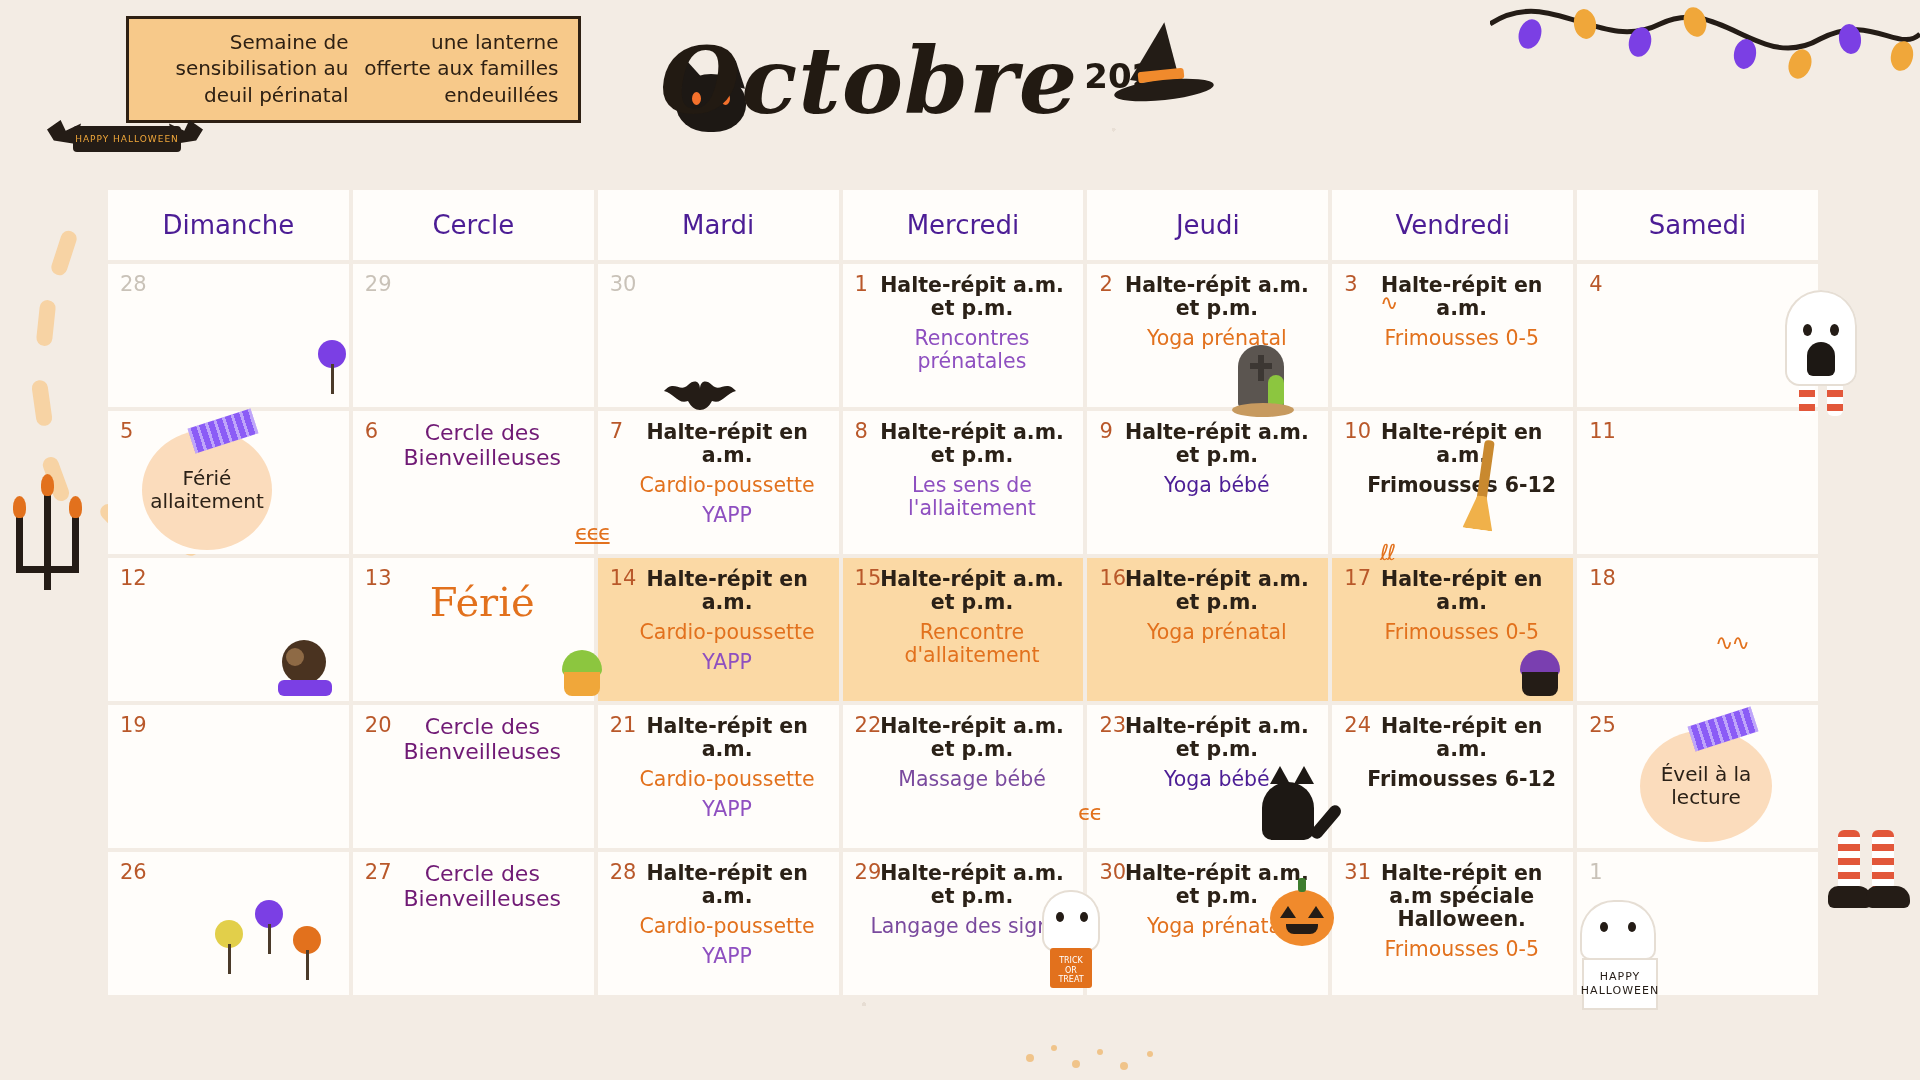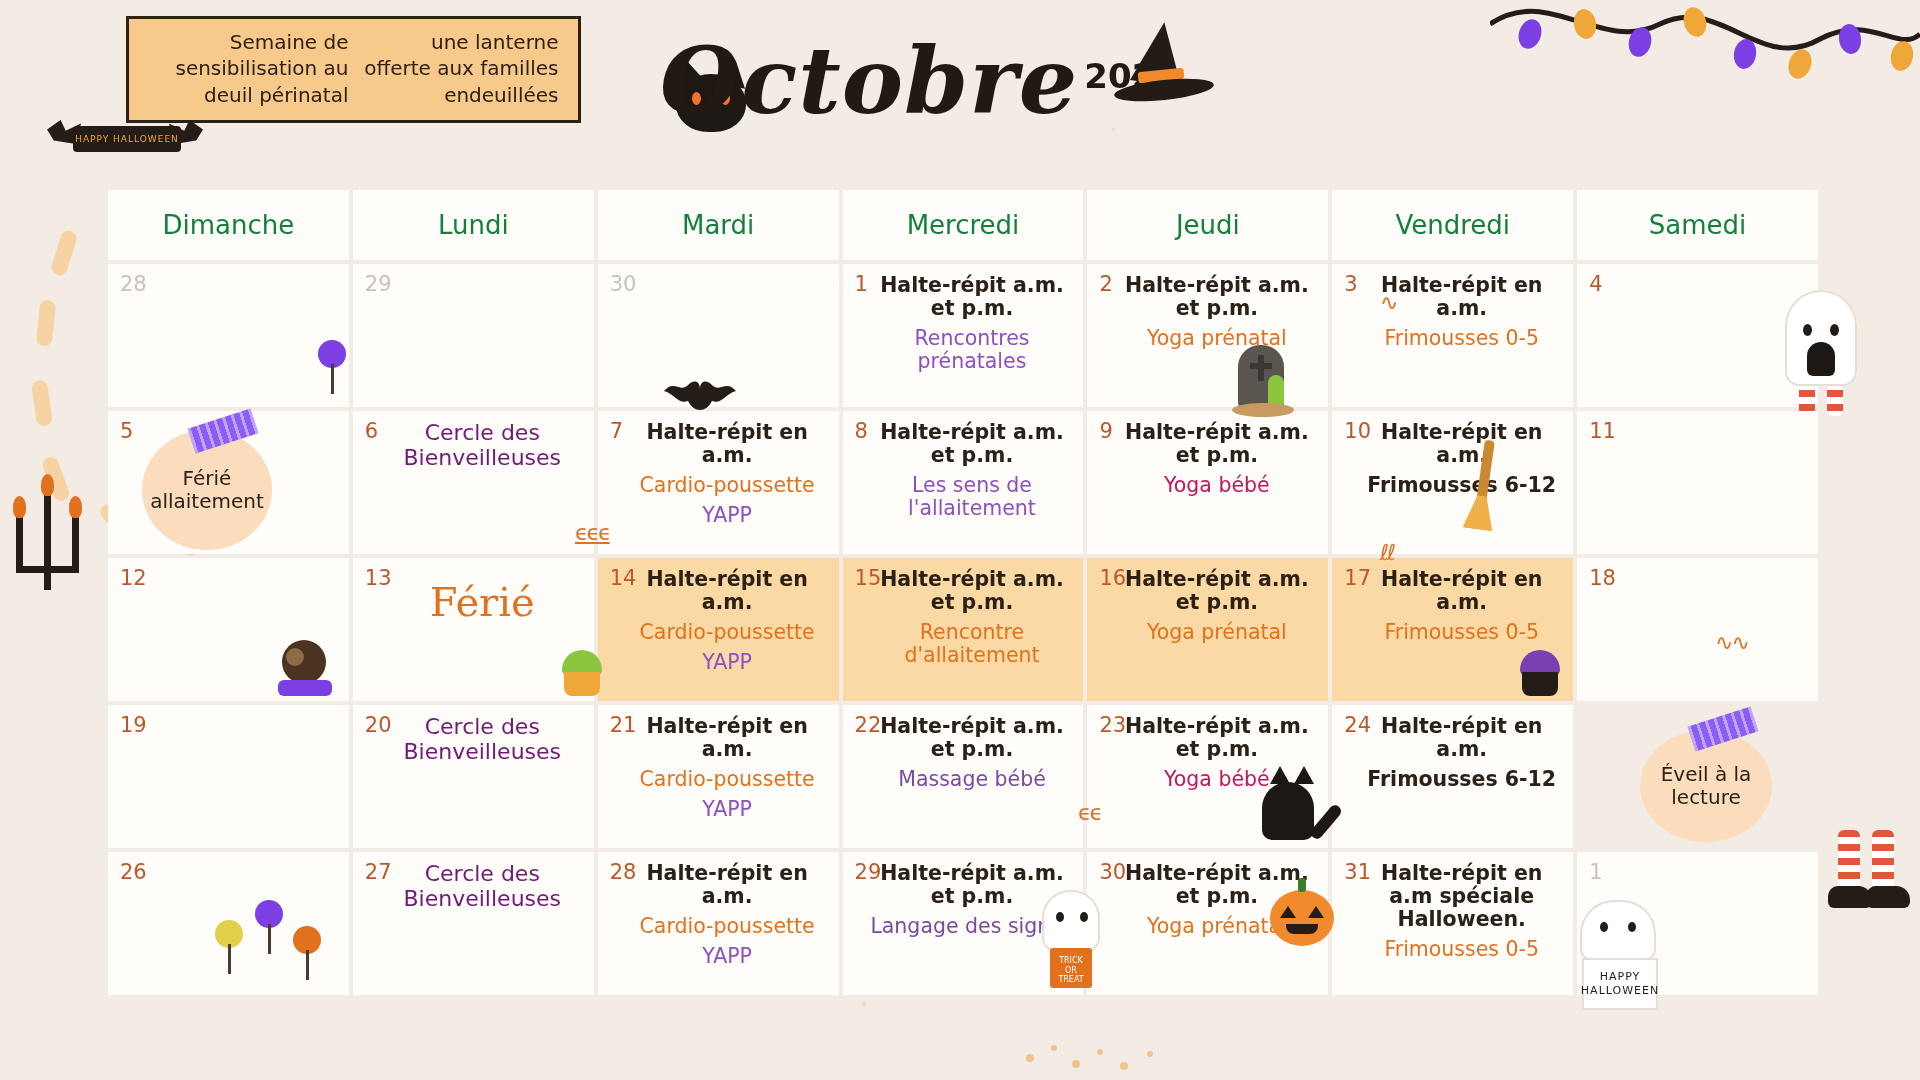--- a/index.html
+++ b/index.html
@@ -153,21 +153,21 @@
     gap: 4px;
     margin-bottom: 4px;
   }
   .dow {
     background: #fffdfa;
     height: 70px;
     display: flex;
     align-items: center;
     justify-content: center;
     font-size: 26px;
-    color: #15803d;
+    color: #4c1d95;
     font-family: "DejaVu Sans", sans-serif;
   }
   .cell {
     background: #fffdfa;
     height: 143px;
     position: relative;
     padding: 8px 6px 12px;
     box-sizing: border-box;
     overflow: hidden;
   }
@@ -188,21 +188,21 @@
   }
   .ev {
     font-size: 20.5px;
     line-height: 1.12;
     margin-bottom: 7px;
   }
   .ev.dark   { color: #2b2117; font-weight: bold; }
   .ev.purple { color: #8e4fc0; }
   .ev.orange { color: #e2711d; }
   .ev.green  { color: #701a75; font-size: 22px; }
-  .ev.blue   { color: #be185d; }
+  .ev.blue   { color: #4c1d95; }
   .ev.plum   { color: #7a4a9e; }
   .ev.ferie {
     color: #e2711d;
     font-size: 40px;
     font-family: "DejaVu Serif", serif;
     margin-top: 14px;
   }
 
   
   .blob {
@@ -358,21 +358,21 @@
   <div class="cand-stick" style="left:64px; top:44px; width:7px; height:56px;"></div>
   <div class="cand-stick" style="left:8px; top:96px; width:63px; height:7px;"></div>
   <div style="position:absolute;left:33px;top:4px;width:13px;height:22px;background:#e2711d;border-radius:50% 50% 40% 40%;"></div>
   <div style="position:absolute;left:5px;top:26px;width:13px;height:22px;background:#e2711d;border-radius:50% 50% 40% 40%;"></div>
   <div style="position:absolute;left:61px;top:26px;width:13px;height:22px;background:#e2711d;border-radius:50% 50% 40% 40%;"></div>
 </div>
 
 <div class="calendar">
   <div class="row" id="weekday-row">
       <div class="dow">Dimanche</div>
-      <div class="dow">Lundi</div>
+      <div class="dow">Cercle</div>
       <div class="dow">Mardi</div>
       <div class="dow">Mercredi</div>
       <div class="dow">Jeudi</div>
       <div class="dow">Vendredi</div>
       <div class="dow">Samedi</div>
     </div>
   <div id="weeks-container">
       <div class="row">
         <div class="cell muted">
           <div class="daynum">28</div>
@@ -534,20 +534,24 @@
             <div class="ev dark">Halte-répit a.m. et p.m.</div>
             <div class="ev blue">Yoga bébé</div>
           </div>
         </div>
         <div class="cell">
           <div class="daynum">24</div>
           <div class="events">
             <div class="ev dark">Halte-répit en a.m.</div>
             <div class="ev dark">Frimousses 6-12</div>
           </div>
+        </div>
+        <div class="cell">
+          <div class="daynum">25</div>
+          <div class="events"></div>
         </div>
       </div>
       <div class="row">
         <div class="cell">
           <div class="daynum">26</div>
           <div class="events"></div>
         </div>
         <div class="cell">
           <div class="daynum">27</div>
           <div class="events">

